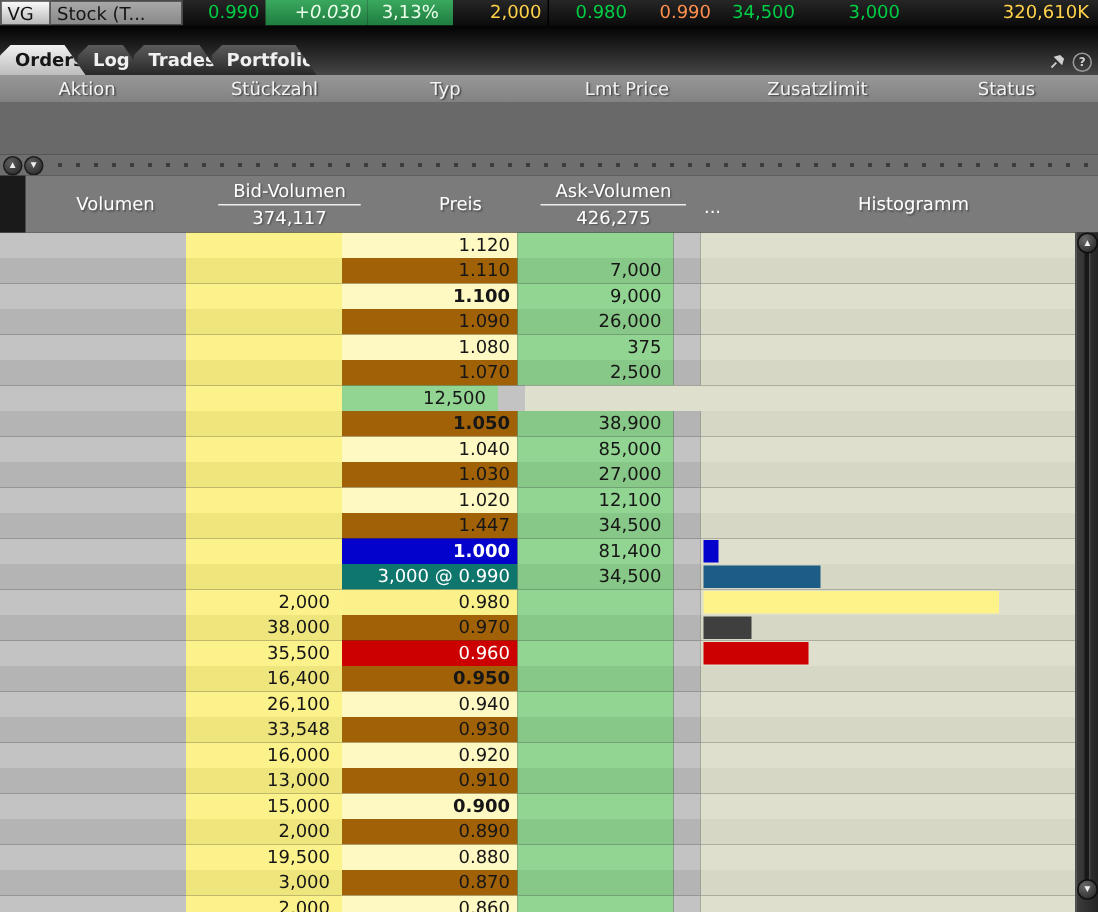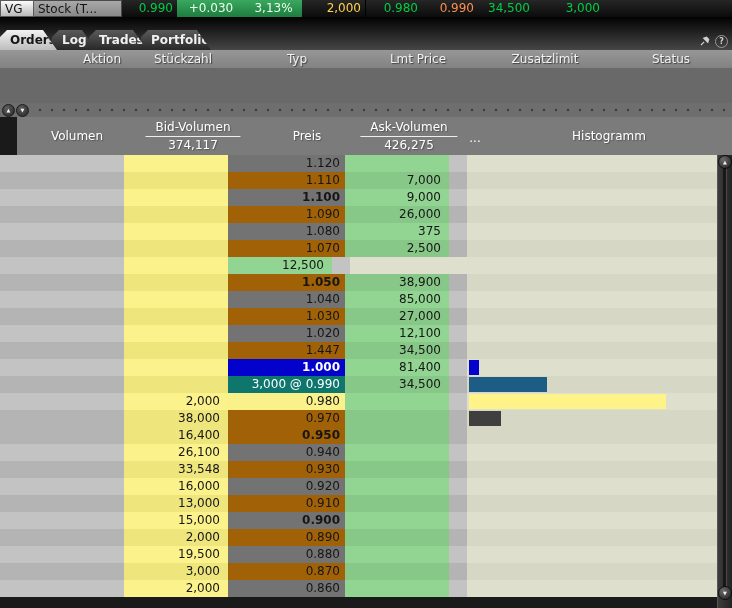--- a/index.html
+++ b/index.html
@@ -8,21 +8,21 @@
     background:#1a1a1a;font-family:"DejaVu Sans","Liberation Sans",sans-serif;
     -webkit-font-smoothing:antialiased;
   }
   
   .quote-bar{position:absolute;top:0;left:0;width:732px;height:17px;display:flex;
     background:linear-gradient(#262626,#0b0b0b);font-size:12px;line-height:17px;white-space:nowrap;}
   .qcell{box-sizing:border-box;padding:0 4px;overflow:hidden;}
   .q-sym{width:34px;background:linear-gradient(#fbfbfb,#b9b9b9);color:#111;border:1px solid #5a5a5a;}
   .q-inst{width:88px;background:linear-gradient(#a9a9a9,#898989);color:#141414;border:1px solid #4a4a4a;border-left:none;}
   .q-last{width:55px;text-align:right;color:#00cc44;}
-  .q-chg{width:68px;text-align:center;color:#eaffea;background:linear-gradient(#3aa85e,#1e7c40);}
+  .q-chg{width:68px;text-align:right;color:#eaffea;background:linear-gradient(#3aa85e,#1e7c40);font-style:italic;}
   .q-chgpct{width:57px;text-align:center;color:#eaffea;background:linear-gradient(#3aa85e,#1e7c40);}
   .q-bidsz{width:64px;text-align:right;color:#ffd24a;border-right:1px solid #000;}
   .q-bid{width:56px;text-align:right;color:#00cc44;}
   .q-ask{width:56px;text-align:right;color:#ff8f4d;}
   .q-asksz{width:56px;text-align:right;color:#00cc44;}
   .q-lastsz{width:70px;text-align:right;color:#00cc44;}
   .q-vol{flex:1;text-align:right;color:#ffd24a;padding-right:6px;}
   
   .tab-bar{position:absolute;top:17px;left:0;width:732px;height:33px;
     background:linear-gradient(#020202,#464646);}
@@ -67,21 +67,21 @@
   .c-vol{width:124px;}
   .c-bid{width:104px;text-align:right;padding-right:8px;}
   .c-price{width:117px;text-align:right;padding-right:5px;}
   .c-ask{width:104px;text-align:right;padding-right:8px;}
   .c-more{width:18px;}
   .c-hist{flex:1;position:relative;}
   .lrow.even .c-vol,.lrow.even .c-more{background:#c3c3c3;}
   .lrow.odd  .c-vol,.lrow.odd  .c-more{background:#b4b4b4;}
   .lrow.even .c-bid{background:#fcf28c;}
   .lrow.odd  .c-bid{background:#efe57d;}
-  .lrow.even .c-price{background:#737373;}
+  .lrow.even .c-price{background:#fef9c3;}
   .lrow.odd  .c-price{background:#a16207;}
   .lrow.even .c-ask{background:#92d492;}
   .lrow.odd  .c-ask{background:#87c787;}
   .lrow.even .c-hist{background:#dfdfcd;}
   .lrow.odd  .c-hist{background:#d7d7c5;}
   .c-price.bold{font-weight:bold;}
   .hist-bar{position:absolute;left:2px;top:1px;height:15px;}
   
   .vscroll{position:absolute;left:717px;top:155px;width:15px;height:453px;
     background:linear-gradient(90deg,#3c3c3c,#242424);border-left:1px solid #555;box-sizing:border-box;}
@@ -98,39 +98,40 @@
   <div class="qcell q-sym">VG</div>
   <div class="qcell q-inst">Stock (T...</div>
   <div class="qcell q-last">0.990</div>
   <div class="qcell q-chg">+0.030</div>
   <div class="qcell q-chgpct">3,13%</div>
   <div class="qcell q-bidsz">2,000</div>
   <div class="qcell q-bid">0.980</div>
   <div class="qcell q-ask">0.990</div>
   <div class="qcell q-asksz">34,500</div>
   <div class="qcell q-lastsz">3,000</div>
+  <div class="qcell q-vol">320,610K</div>
 </div>
 
 <div class="tab-bar">
   <div class="tab active" style="left:0;width:57px;z-index:4;">Orders</div>
   <div class="tab" style="left:52px;width:44px;z-index:3;">Log</div>
   <div class="tab" style="left:89px;width:58px;z-index:2;">Trades</div>
   <div class="tab" style="left:141px;width:70px;z-index:1;">Portfolio</div>
   <div class="tab-icons">
     <span class="ticon">
       <svg width="12" height="12" viewBox="0 0 12 12">
           <path d="M2 10 L5.2 6.8 M4.6 3.2 l4.2 4.2 l0.9 -3 l-2.1 -2.1 z" stroke="#cfcfcf" stroke-width="1.2" fill="#cfcfcf"></path>
         </svg>
     </span>
     <span class="ticon help-circle">?</span>
   </div>
 </div>
 
 <div class="orders-header" id="orders-header">
-    <span class="ocol" style="left: 58px; margin-left: 44px;">Aktion</span>
+    <span class="ocol" style="left: 58px;">Aktion</span>
     <span class="ocol" style="left: 183px;">Stückzahl</span>
     <span class="ocol" style="left: 297px;">Typ</span>
     <span class="ocol" style="left: 418px;">Lmt Price</span>
     <span class="ocol" style="left: 545px;">Zusatzlimit</span>
     <span class="ocol" style="left: 671px;">Status</span>
   </div>
 <div class="orders-empty"></div>
 
 <div class="splitter">
   <span class="split-btn split-up">▲</span>
@@ -282,20 +283,30 @@
     <div class="lrow odd">
       <div class="c c-vol"></div>
       <div class="c c-bid">38,000</div>
       <div class="c c-price">0.970</div>
       <div class="c c-ask"></div>
       <div class="c c-more"></div>
       <div class="c c-hist">
         <div class="hist-bar" style="width: 32px; background: rgb(63, 63, 63);"></div>
       </div>
     </div>
+    <div class="lrow even">
+      <div class="c c-vol"></div>
+      <div class="c c-bid">35,500</div>
+      <div class="c c-price" style="background: rgb(204, 0, 0); color: rgb(255, 255, 255); font-weight: normal;">0.960</div>
+      <div class="c c-ask"></div>
+      <div class="c c-more"></div>
+      <div class="c c-hist">
+        <div class="hist-bar" style="width: 70px; background: rgb(204, 0, 0);"></div>
+      </div>
+    </div>
     <div class="lrow odd">
       <div class="c c-vol"></div>
       <div class="c c-bid">16,400</div>
       <div class="c c-price bold">0.950</div>
       <div class="c c-ask"></div>
       <div class="c c-more"></div>
       <div class="c c-hist"></div>
     </div>
     <div class="lrow even">
       <div class="c c-vol"></div>

